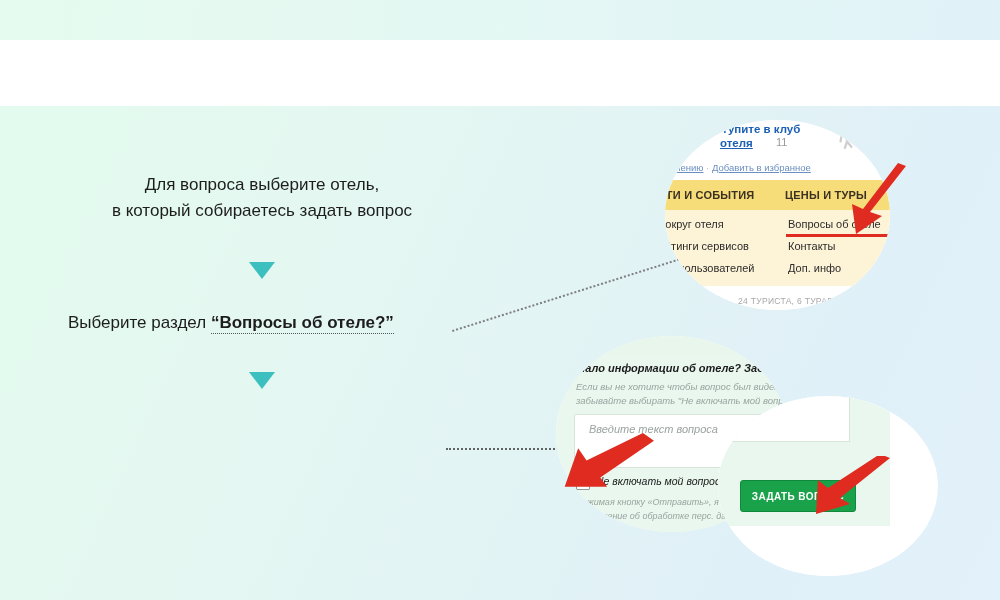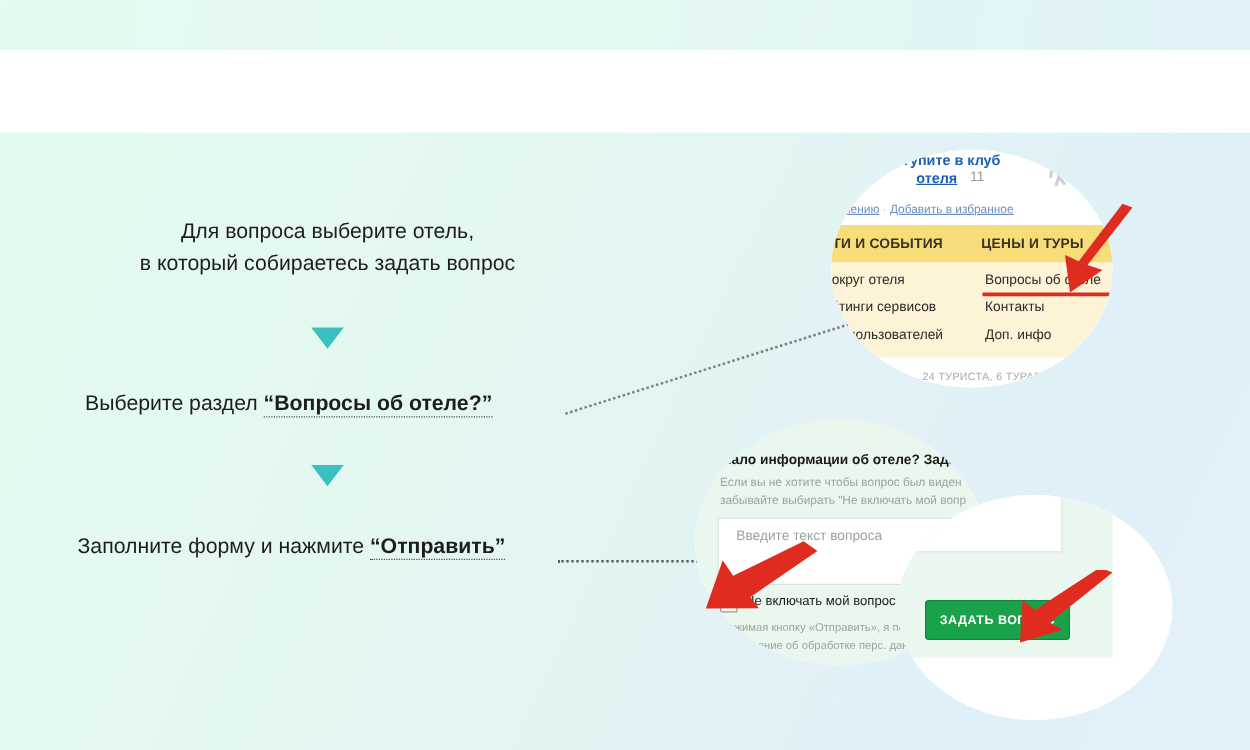--- a/index.html
+++ b/index.html
@@ -46,31 +46,31 @@
   .tri-2{left:249px;top:372px;}
 
   
   .dotline{position:absolute;height:0;border-top:2px dotted #6b6b6b;opacity:.85;transform-origin:0 0;}
   .dot-a{left:452px;top:330px;width:258px;transform:rotate(-17.5deg);}
   .dot-b{left:446px;top:448px;width:160px;border-top:2px dotted #4a4a4a;}
 
   
   .circle{position:absolute;border-radius:50%;overflow:hidden;background:#ffffff;}
   .circle-top{left:665px;top:120px;width:225px;height:190px;}
-  .circle-form{left:556px;top:336px;width:232px;height:196px;}
+  .circle-form{left:556px;top:336px;width:232px;height:196px;font-style:italic;}
   .circle-btn{left:718px;top:396px;width:220px;height:180px;}
 
   .shot{position:absolute;font-family:"Liberation Sans","DejaVu Sans",sans-serif;}
 
   
   .top-inner{left:-55px;top:-6px;width:340px;height:230px;background:#fff;}
   .hdr-row{position:absolute;left:0;top:8px;width:340px;height:36px;}
   .hdr-link{position:absolute;font-size:11.5px;font-weight:bold;color:#1a5fb4;line-height:1.25;}
   .hdr-l1{left:112px;top:0px;color:#1a5fb4;}
-  .hdr-l1b{left:123px;top:14px;color:#1a5fb4;text-decoration:underline;}
+  .hdr-l1b{left:110px;top:14px;color:#1a5fb4;text-decoration:underline;}
   .hdr-cnt{position:absolute;left:166px;top:14px;font-size:11px;color:#9a9a9a;}
   .walk{position:absolute;left:223px;top:-2px;width:26px;height:30px;color:#cfcfcf;}
   .hdr-r1{left:260px;top:0px;}
   .hdr-r2{left:258px;top:14px;text-decoration:underline;}
 
   .subrow{position:absolute;left:0;top:48px;width:340px;font-size:9.5px;color:#6b8fc0;white-space:nowrap;}
   .subrow .sl{text-decoration:underline;}
   .subsep{color:#b9b9b9;}
 
   .navbar{position:absolute;left:0;top:66px;width:340px;height:30px;background:#f6dd7a;}
@@ -133,23 +133,20 @@
     <div>Для вопроса выберите отель,</div>
     <div>в который собираетесь задать вопрос</div>
   </div>
   <div class="tri tri-1"></div>
 
   <div class="step step-2">
     <span>Выберите раздел </span><span class="q-bold">“Вопросы об отеле?”</span>
   </div>
   <div class="tri tri-2"></div>
 
-  <div class="step step-3">
-    <span>Заполните форму и нажмите </span><span class="q-bold">“Отправить”</span>
-  </div>
 
   <div class="dotline dot-a"></div>
   <div class="dotline dot-b"></div>
 
   <div class="circle circle-top">
     <div class="shot top-inner">
 
       <div class="hdr-row">
         <div class="hdr-link hdr-l1">тупите в клуб</div>
         <div class="hdr-link hdr-l1b">отеля</div>

